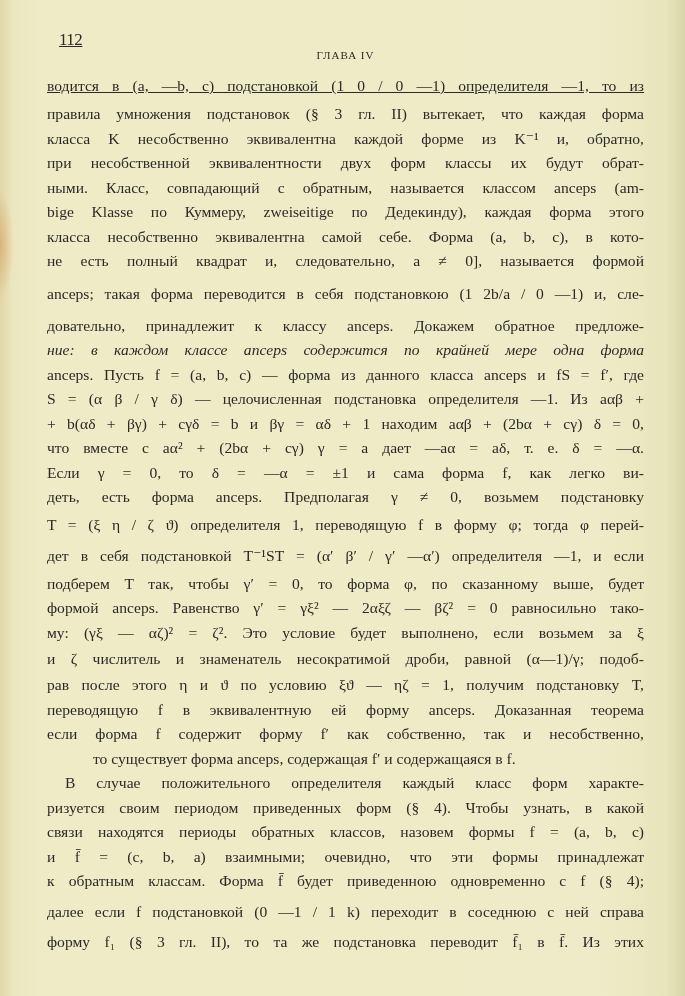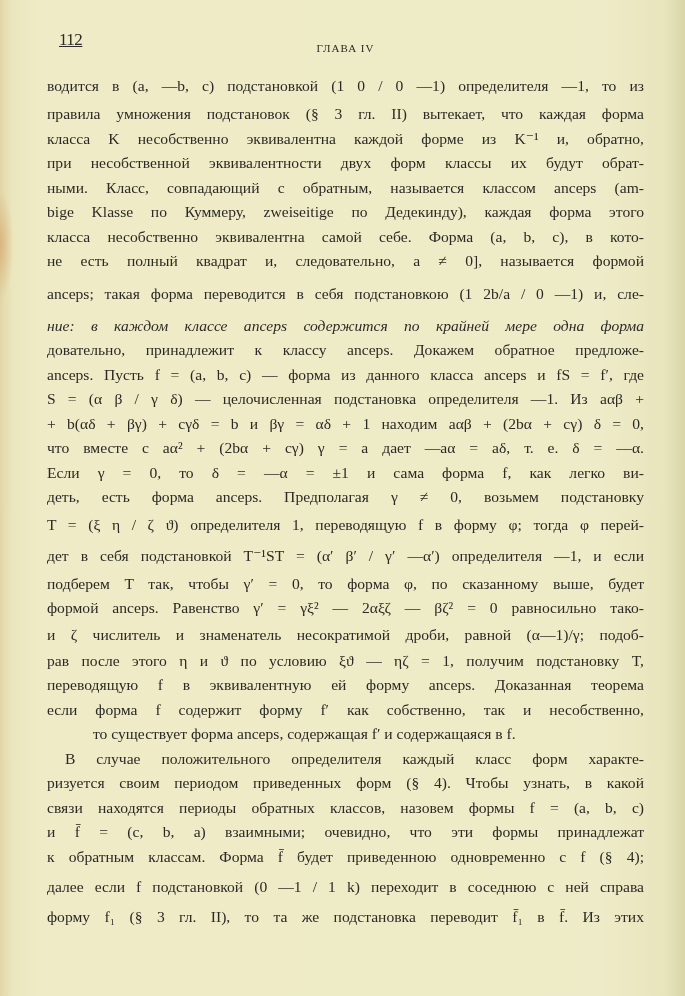--- a/index.html
+++ b/index.html
@@ -6,59 +6,60 @@
   body {
     width:685px; height:996px; overflow:hidden; position:relative;
     background: linear-gradient(to right, #e2d6a8 0px, #ebe6bd 12px, #eeebc6 40px, #eeecc8 600px, #e8e5bd 665px, #d9d5a9 685px);
     font-family: "Liberation Serif", "DejaVu Serif", serif;
     color:#2c2a26;
   }
   .smudge { position:absolute; left:0; top:190px; width:14px; height:110px;
     background: radial-gradient(ellipse at left center, rgba(205,140,70,0.45), rgba(205,140,70,0) 70%); }
   .header { position:absolute; top:30px; left:47px; width:597px; height:22px; }
   .page-num { position:absolute; left:12px; top:0; font-size:17px; letter-spacing:-0.5px;text-decoration:underline; }
-  .chapter { position:absolute; left:0; right:0; top:12px; text-align:center; font-size:11px; letter-spacing:1px; }
+  .chapter { position:absolute; left:0; right:0; top:19px; text-align:center; font-size:11px; letter-spacing:1px; }
   .body-text { position:absolute; top:70px; left:47px; width:597px; }
   .line { height:24.5px; line-height:24.5px; font-size:15.6px; white-space:nowrap; text-align:justify; text-align-last:justify; overflow:hidden; }
   .line.tall { height:40px; line-height:40px; }
   .line.last { text-align-last:left;margin-left:46px; }
   .line.indent { padding-left:18px; }
 </style>
 </head>
 <body>
 
 <div class="smudge"></div>
 
 <div class="header">
   <span class="page-num">112</span>
   <div class="chapter">ГЛАВА IV</div>
 </div>
 
 <div class="body-text">
-  <div class="line" style="height:32px;line-height:32px;">водится в (a, —b, c) подстановкой (1 0 / 0 —1) определителя —1, то из</div>
+  <div class="line" style="height:32px;line-height:32px;text-decoration:underline;">водится в (a, —b, c) подстановкой (1 0 / 0 —1) определителя —1, то из</div>
   <div class="line">правила умножения подстановок (§ 3 гл. II) вытекает, что каждая форма</div>
   <div class="line">класса K несобственно эквивалентна каждой форме из K⁻¹ и, обратно,</div>
   <div class="line">при несобственной эквивалентности двух форм классы их будут обрат-</div>
   <div class="line">ными. Класс, совпадающий с обратным, называется классом anceps (am-</div>
   <div class="line">bige Klasse по Куммеру, zweiseitige по Дедекинду), каждая форма этого</div>
   <div class="line">класса несобственно эквивалентна самой себе. Форма (a, b, c), в кото-</div>
   <div class="line">не есть полный квадрат и, следовательно, a ≠ 0], называется формой</div>
   <div class="line tall">anceps; такая форма переводится в себя подстановкою (1 2b/a / 0 —1) и, сле-</div>
+  <div class="line">довательно, принадлежит к классу anceps. Докажем обратное предложе-</div>
   <div class="line" style="font-style:italic;">ние: в каждом классе anceps содержится по крайней мере одна форма</div>
-  <div class="line">довательно, принадлежит к классу anceps. Докажем обратное предложе-</div>
   <div class="line">anceps. Пусть f = (a, b, c) — форма из данного класса anceps и fS = f′, где</div>
   <div class="line">S = (α β / γ δ) — целочисленная подстановка определителя —1. Из aαβ +</div>
   <div class="line">+ b(αδ + βγ) + cγδ = b и βγ = αδ + 1 находим aαβ + (2bα + cγ) δ = 0,</div>
   <div class="line">что вместе с aα² + (2bα + cγ) γ = a дает —aα = aδ, т. е. δ = —α.</div>
   <div class="line">Если γ = 0, то δ = —α = ±1 и сама форма f, как легко ви-</div>
   <div class="line">деть, есть форма anceps. Предполагая γ ≠ 0, возьмем подстановку</div>
   <div class="line" style="height:30px;line-height:30px;">T = (ξ η / ζ ϑ) определителя 1, переводящую f в форму φ; тогда φ перей-</div>
   <div class="line" style="height:32px;line-height:32px;">дет в себя подстановкой T⁻¹ST = (α′ β′ / γ′ —α′) определителя —1, и если</div>
   <div class="line">подберем T так, чтобы γ′ = 0, то форма φ, по сказанному выше, будет</div>
   <div class="line">формой anceps. Равенство γ′ = γξ² — 2αξζ — βζ² = 0 равносильно тако-</div>
+  <div class="line">му: (γξ — αζ)² = ζ². Это условие будет выполнено, если возьмем за ξ</div>
   <div class="line" style="height:28px;line-height:28px;">и ζ числитель и знаменатель несократимой дроби, равной (α—1)/γ; подоб-</div>
   <div class="line">рав после этого η и ϑ по условию ξϑ — ηζ = 1, получим подстановку T,</div>
   <div class="line">переводящую f в эквивалентную ей форму anceps. Доказанная теорема</div>
   <div class="line">если форма f содержит форму f′ как собственно, так и несобственно,</div>
   <div class="line last">то существует форма anceps, содержащая f′ и содержащаяся в f.</div>
   <div class="line indent">В случае положительного определителя каждый класс форм характе-</div>
   <div class="line">ризуется своим периодом приведенных форм (§ 4). Чтобы узнать, в какой</div>
   <div class="line">связи находятся периоды обратных классов, назовем формы f = (a, b, c)</div>
   <div class="line">и f̄ = (c, b, a) взаимными; очевидно, что эти формы принадлежат</div>
   <div class="line">к обратным классам. Форма f̄ будет приведенною одновременно с f (§ 4);</div>

